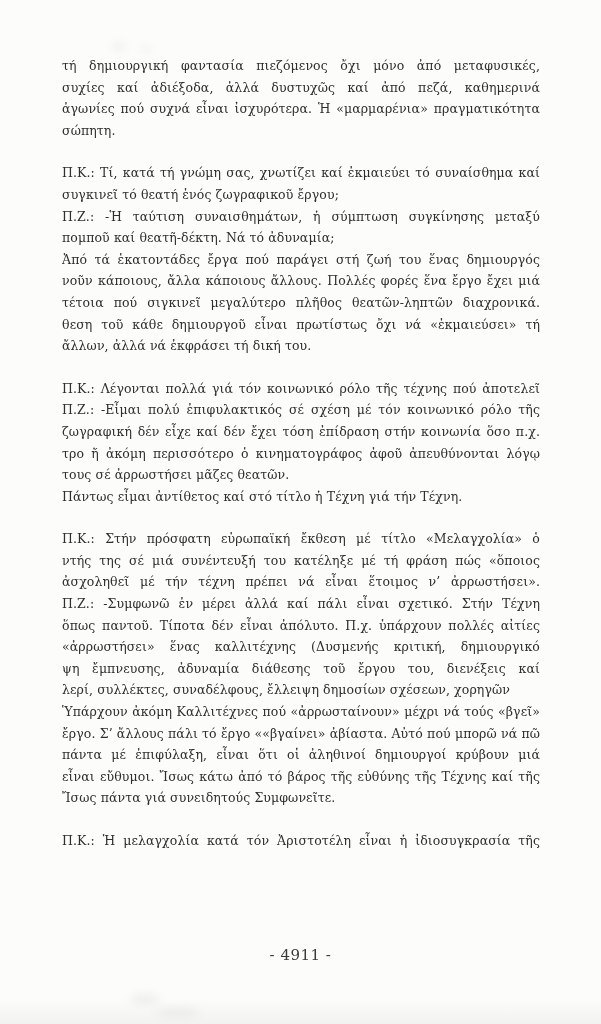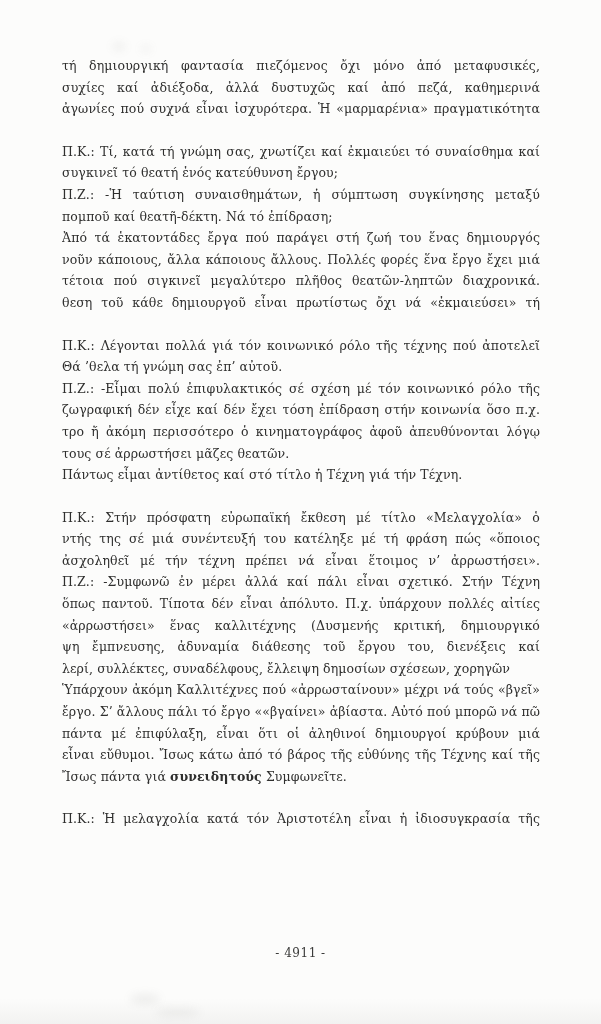--- a/index.html
+++ b/index.html
@@ -25,28 +25,28 @@
     height: 21.6px;
     overflow: hidden;
     white-space: normal;
     letter-spacing: 0.1px;
   }
   .line.j {
     text-align: justify;
     -moz-text-align-last: justify;
     text-align-last: justify;
   }
-  .bold { font-weight: bold; }
+  .bold { font-weight: normal; }
   .footer {
     position: absolute;
     left: 0;
     width: 601px;
     top: 946px;
     text-align: center;
-    font-size: 12px;
+    font-size: 15px;
     letter-spacing: 0.5px;
     color: #3b3b3a;
   }
   .smudge {
     position: absolute;
     background: #8a8a86;
     border-radius: 50%;
     filter: blur(4px);
   }
   .smudge.s1 { left: 112px; top: 42px; width: 14px; height: 9px; opacity: 0.10; }
@@ -68,36 +68,37 @@
 
   <div class="smudge s1"></div>
   <div class="smudge s2"></div>
 
   <div class="text-block">
 
     <div class="para">
       <div class="line j">τή δημιουργική φαντασία πιεζόμενος ὄχι μόνο ἀπό μεταφυσικές, ὑπαρξιακές ἀνη-</div>
       <div class="line j">συχίες καί ἀδιέξοδα, ἀλλά δυστυχῶς καί ἀπό πεζά, καθημερινά προβλήματα καί</div>
       <div class="line j">ἀγωνίες πού συχνά εἶναι ἰσχυρότερα. Ἡ «μαρμαρένια» πραγματικότητα εἶναι ἀδυ-</div>
+      <div class="line">σώπητη.</div>
     </div>
 
     <div class="para">
       <div class="line j">Π.Κ.: Τί, κατά τή γνώμη σας, χνωτίζει καί ἐκμαιεύει τό συναίσθημα καί συνεπῶς</div>
-      <div class="line">συγκινεῖ τό θεατή ἑνός κατεύθυνση ἔργου;</div>
+      <div class="line">συγκινεῖ τό θεατή ἑνός ζωγραφικοῦ ἔργου;</div>
       <div class="line j">Π.Ζ.: -Ἡ ταύτιση συναισθημάτων, ἡ σύμπτωση συγκίνησης μεταξύ δημιουργοῦ -</div>
-      <div class="line">πομποῦ καί θεατῆ-δέκτη. Νά τό ἐπίδραση;</div>
+      <div class="line">πομποῦ καί θεατῆ-δέκτη. Νά τό ἀδυναμία;</div>
       <div class="line j">Ἀπό τά ἑκατοντάδες ἔργα πού παράγει στή ζωή του ἕνας δημιουργός ἄλλα συγκι-</div>
       <div class="line j">νοῦν κάποιους, ἄλλα κάποιους ἄλλους. Πολλές φορές ἕνα ἔργο ἔχει μιά ἐμβέλεια</div>
       <div class="line j">τέτοια πού σιγκινεῖ μεγαλύτερο πλῆθος θεατῶν-ληπτῶν διαχρονικά. Πάντως πρό-</div>
       <div class="line j">θεση τοῦ κάθε δημιουργοῦ εἶναι πρωτίστως ὄχι νά «ἐκμαιεύσει» τή συγκίνηση</div>
+      <div class="line">ἄλλων, ἀλλά νά ἐκφράσει τή δική του.</div>
     </div>
 
     <div class="para">
       <div class="line j">Π.Κ.: Λέγονται πολλά γιά τόν κοινωνικό ρόλο τῆς τέχνης πού ἀποτελεῖ τή συνή-</div>
-      <div class="line">Θά ’θελα τή γνώμη σας ἐπ’ αὐτοῦ.</div>
       <div class="line j">Π.Ζ.: -Εἶμαι πολύ ἐπιφυλακτικός σέ σχέση μέ τόν κοινωνικό ρόλο τῆς Τέχνης. Ἡ</div>
       <div class="line j">ζωγραφική δέν εἶχε καί δέν ἔχει τόση ἐπίδραση στήν κοινωνία ὅσο π.χ. τό θέα-</div>
       <div class="line j">τρο ἤ ἀκόμη περισσότερο ὁ κινηματογράφος ἀφοῦ ἀπευθύνονται λόγῳ τῆς φύσης</div>
       <div class="line">τους σέ ἀρρωστήσει μᾶζες θεατῶν.</div>
       <div class="line">Πάντως εἶμαι ἀντίθετος καί στό τίτλο ἡ Τέχνη γιά τήν Τέχνη.</div>
     </div>
 
     <div class="para">
       <div class="line j">Π.Κ.: Στήν πρόσφατη εὐρωπαϊκή ἔκθεση μέ τίτλο «Μελαγχολία» ὁ Γάλλος διευθυ-</div>
       <div class="line j">ντής της σέ μιά συνέντευξή του κατέληξε μέ τή φράση πώς «ὅποιος πρόκειται νά</div>

